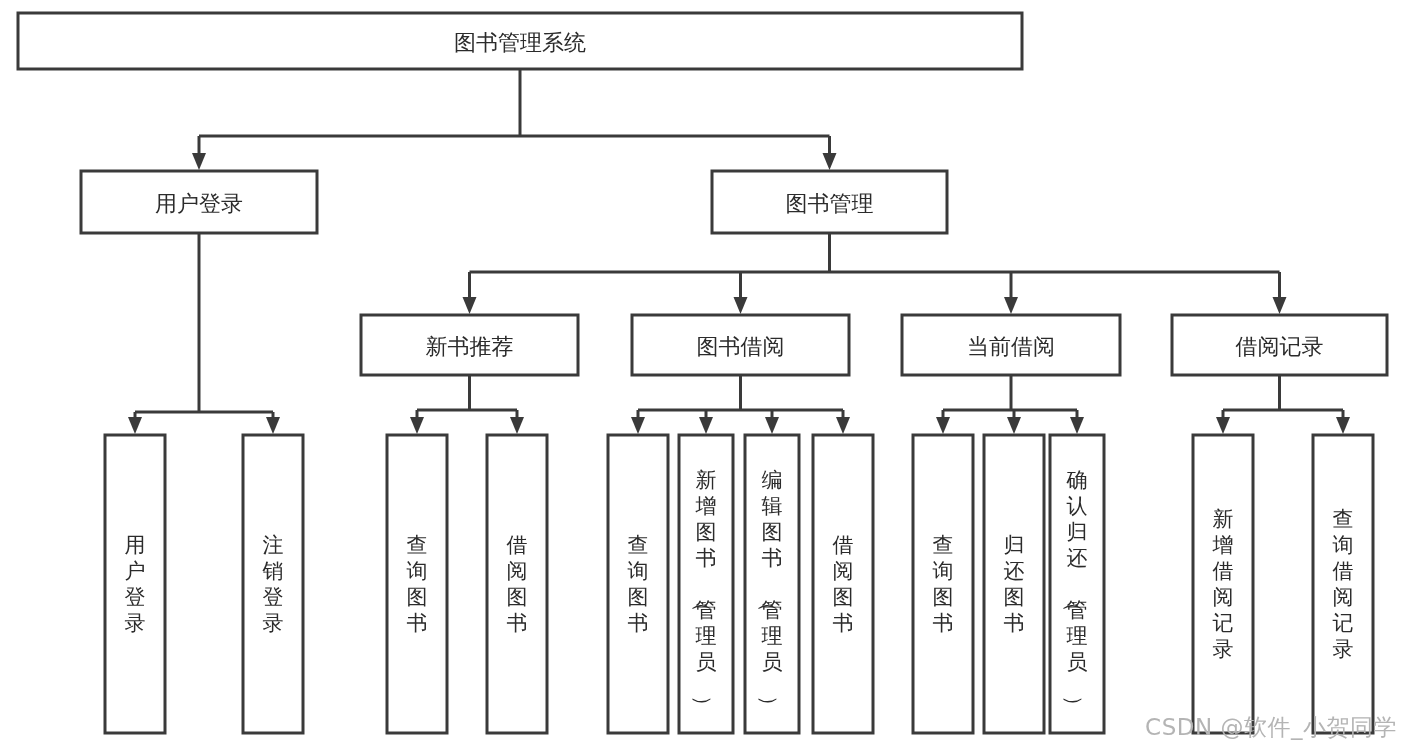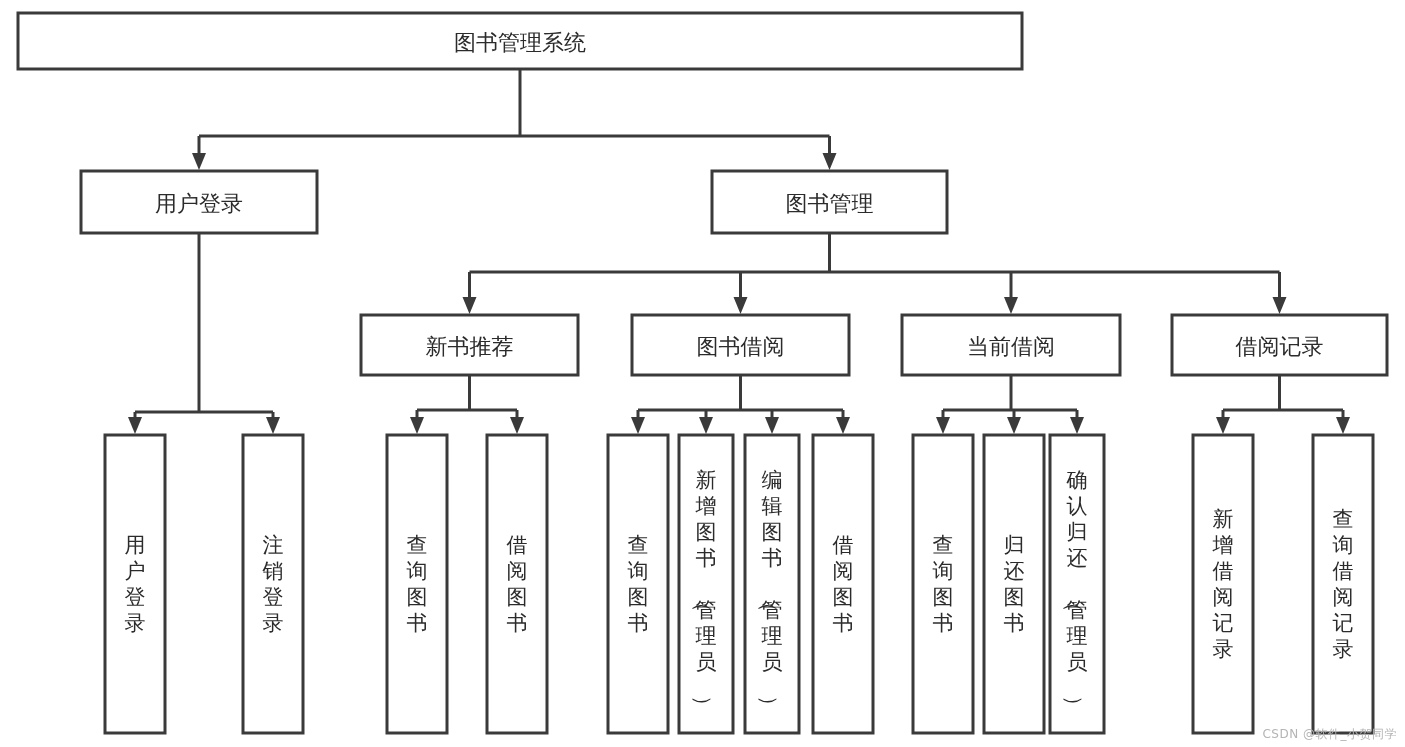--- a/index.html
+++ b/index.html
@@ -18,21 +18,21 @@
     text-anchor:middle;dominant-baseline:central;
   }
   .leaf-label{
     font-family:"DejaVu Sans","Liberation Sans",sans-serif;
     font-size:21px;fill:#2b2b2b;
     text-anchor:middle;
   }
   .watermark{
     position:absolute;right:8px;bottom:4px;
     font-family:"DejaVu Sans","Liberation Sans",sans-serif;
-    font-size:12px;color:#b4b4b4;letter-spacing:0.5px;
+    font-size:23px;color:#b4b4b4;letter-spacing:0.5px;
     white-space:nowrap;pointer-events:none;
   }
 </style>
 </head>
 <body>
 
 <svg id="diagram" viewBox="0 0 1405 747" xmlns="http://www.w3.org/2000/svg">
   <g id="edges-layer">
       <line x1="520" y1="69" x2="520" y2="136" class="edge"></line>
       <line x1="199" y1="136" x2="829.5" y2="136" class="edge"></line>

